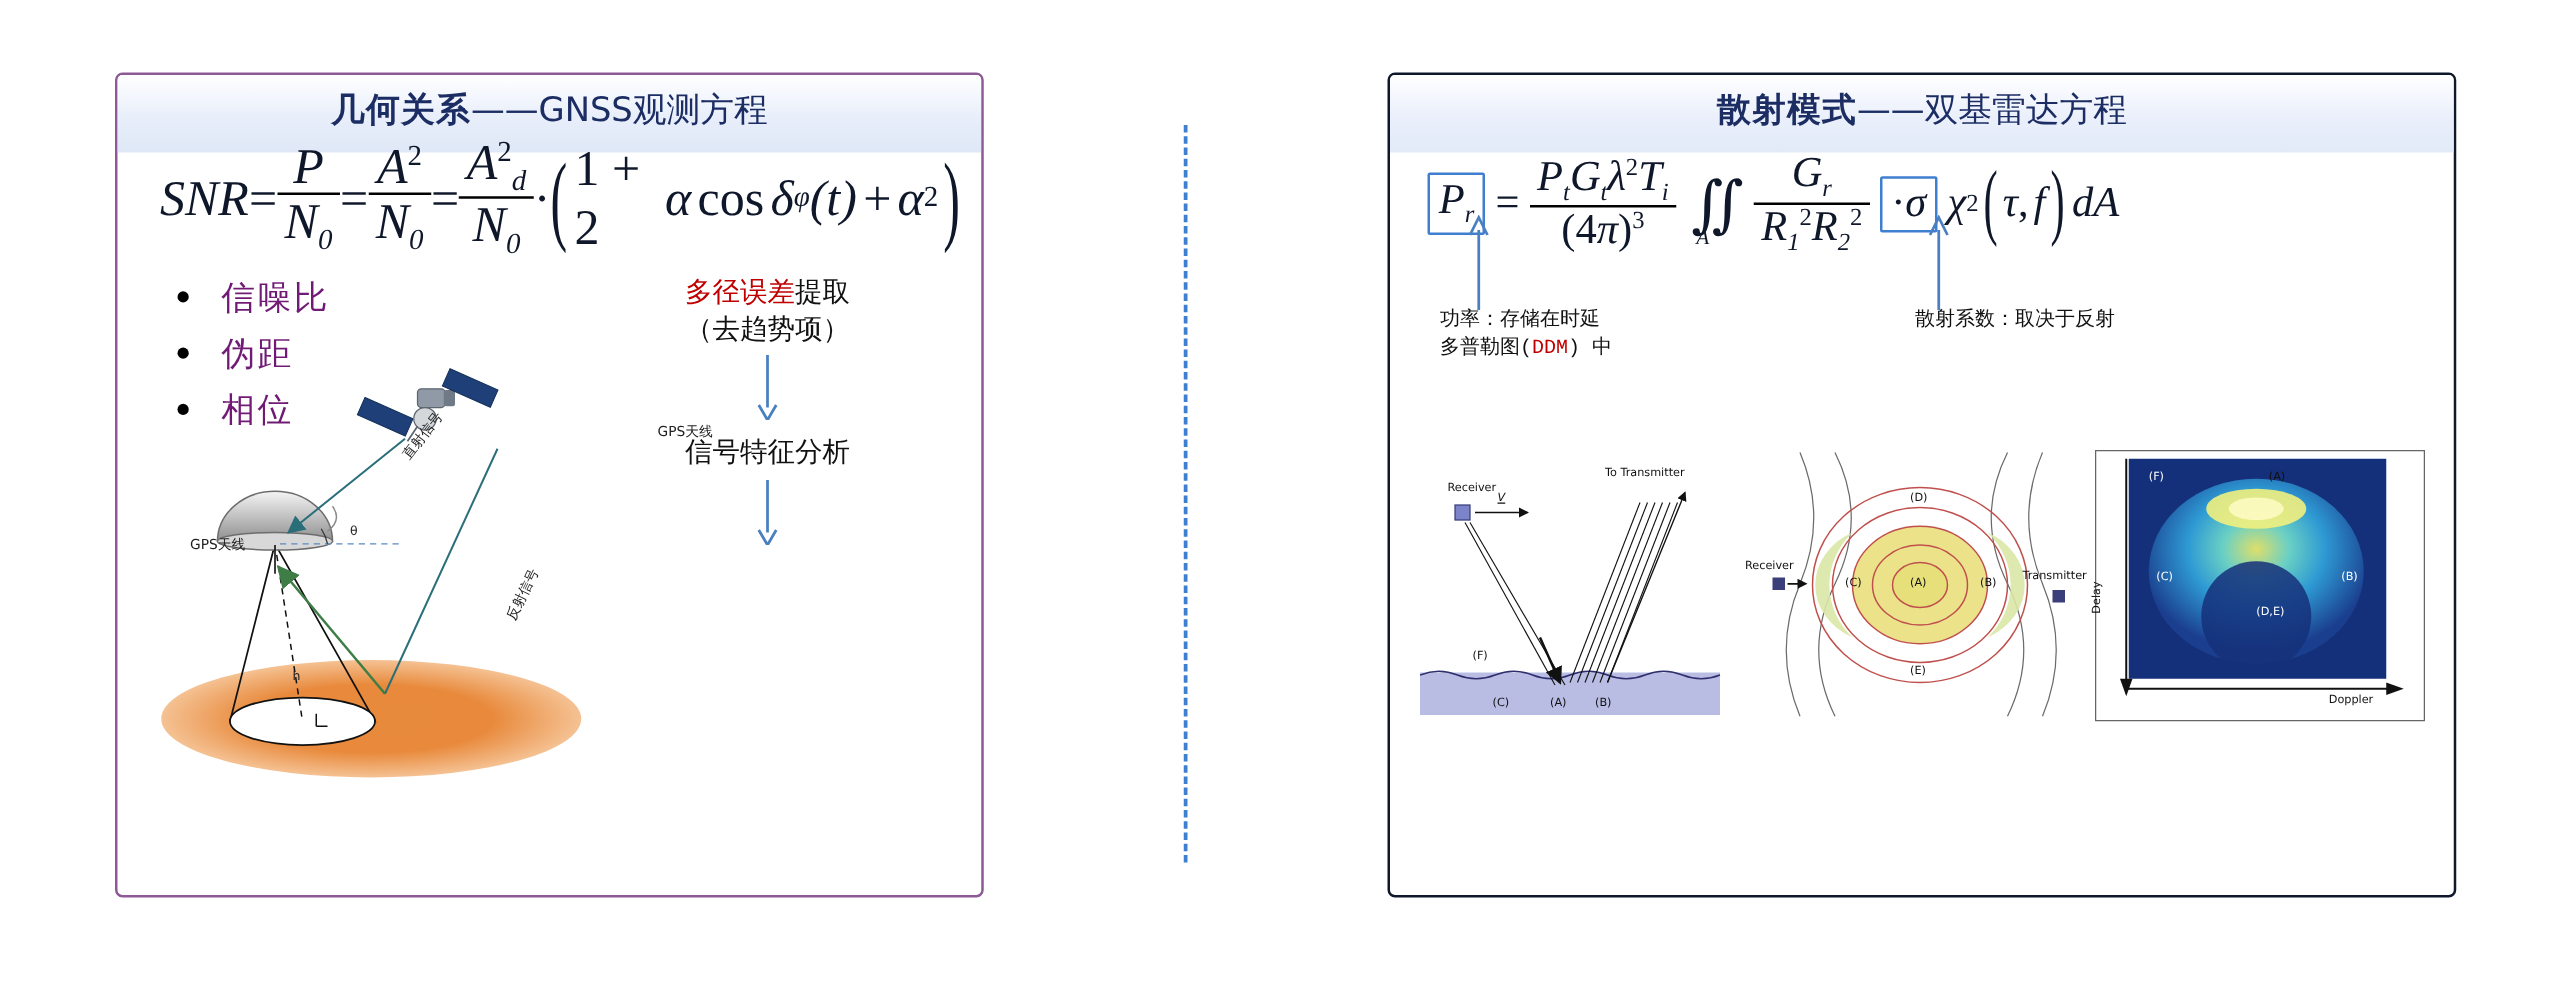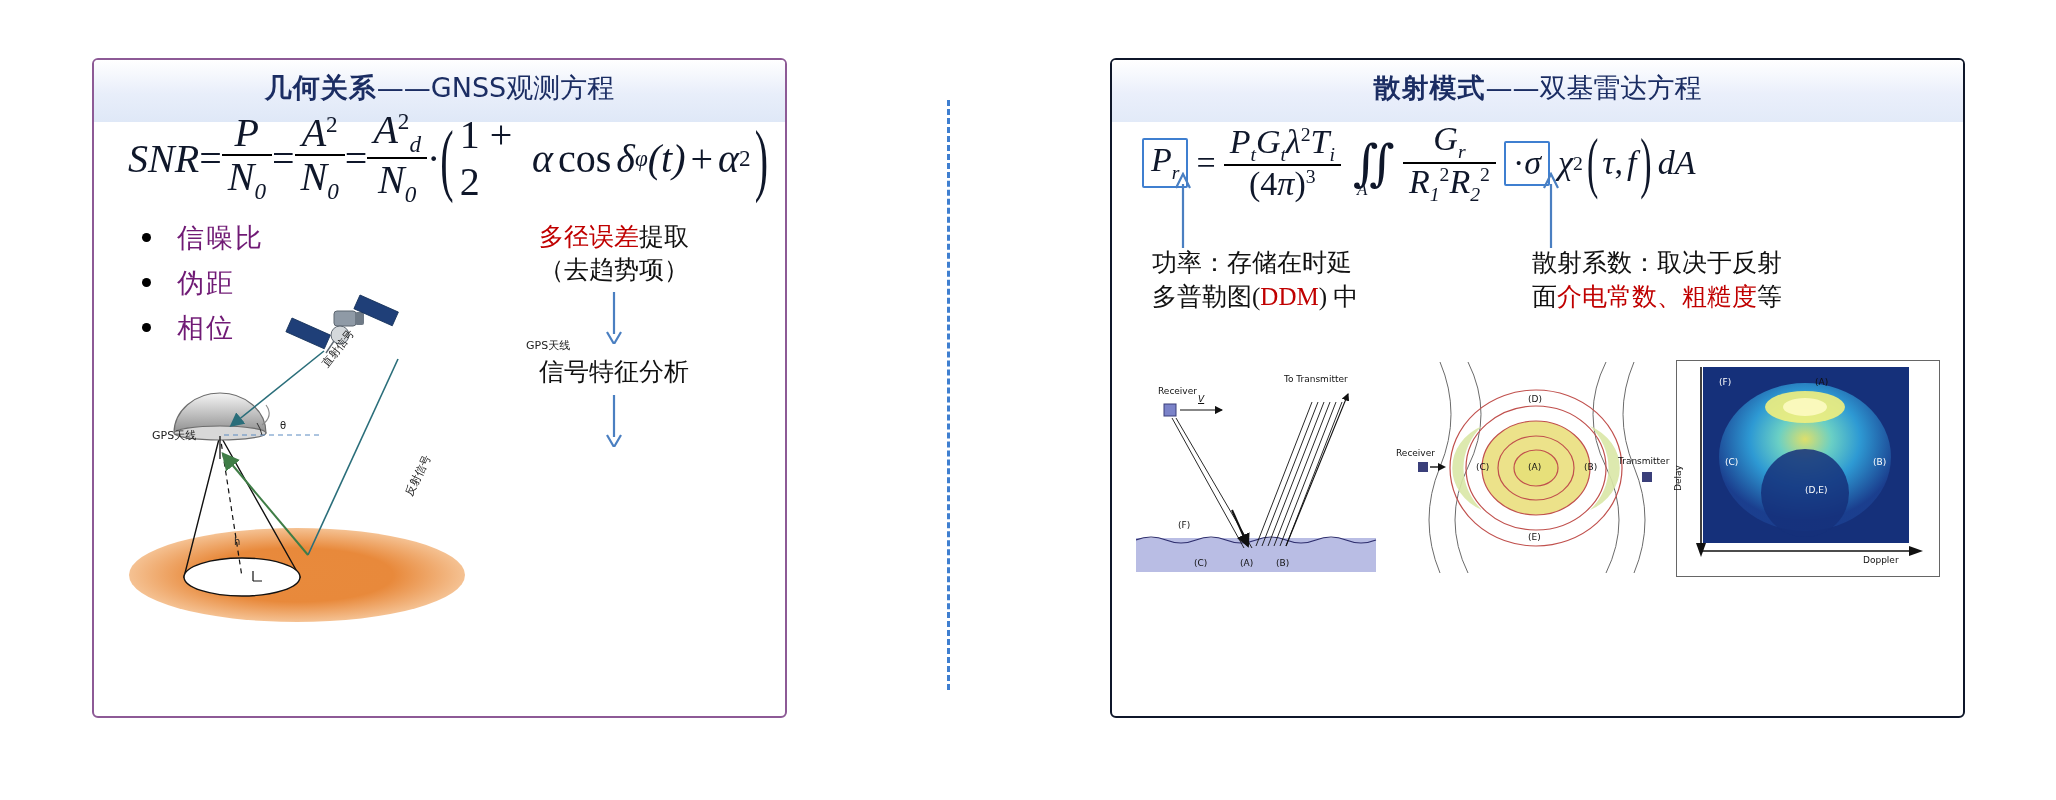--- a/index.html
+++ b/index.html
@@ -42,34 +42,34 @@
     font-size:40px;display:flex;align-items:center;justify-content:flex-start;}
 
   
   #bullets{position:absolute;left:48px;top:155px;width:260px;}
   .bullet-row{display:flex;align-items:center;height:45px;}
   .bullet-dot{width:9px;height:9px;border-radius:50%;background:#000;margin-right:26px;flex:none;}
   .bullet-label{font-family:Liberation Serif, serif;font-size:27px;color:#701a75;letter-spacing:2px;}
 
   
   #flow{position:absolute;left:370px;top:160px;width:300px;text-align:center;}
-  .flow-text{font-family:Liberation Sans, sans-serif;font-size:25px;line-height:1.30;white-space:nowrap;}
+  .flow-text{font-family:Liberation Serif, serif;font-size:22px;line-height:1.30;white-space:nowrap;}
   .red{color:#c00000;}
   .blk{color:#111;}
   .arrow-v{margin:7px auto;width:22px;height:52px;}
 
   
   #gps-diagram{position:absolute;left:18px;top:195px;width:360px;height:400px;}
 
   
   #formula-right{position:absolute;left:30px;top:48px;width:800px;height:110px;font-size:34px;
     display:flex;align-items:center;}
   .boxed{border:2px solid #3f7fd0;padding:1px 7px 2px 7px;display:inline-block;border-radius:2px;}
 
-  .annot{position:absolute;font-family:Liberation Serif, serif;font-size:25px;line-height:1.35;color:#111;white-space:nowrap;}
+  .annot{position:absolute;font-family:Liberation Mono, monospace;font-size:16px;line-height:1.35;color:#111;white-space:nowrap;}
   #annot-power{left:40px;top:186px;}
   #annot-sigma{left:420px;top:186px;}
 
   .uparrow{position:absolute;}
 
   
   #figs{position:absolute;left:24px;top:300px;width:806px;height:215px;display:flex;gap:10px;}
   .fig{position:relative;height:215px;background:#fff;}
   #fig-a{width:250px;}
   #fig-b{width:270px;}
@@ -265,21 +265,20 @@
       <path d="M4,16 L11,2 L18,16" fill="none" stroke="#4a7fc1" stroke-width="2.2"></path>
     </svg>
 
     <div class="annot" id="annot-power">
       <div>功率：存储在时延</div>
       <div><span>多普勒图(</span><span class="red">DDM</span><span>) 中</span></div>
     </div>
 
     <div class="annot" id="annot-sigma">
       <div>散射系数：取决于反射</div>
-      <div><span>面</span><span class="red">介电常数、粗糙度</span><span>等</span></div>
     </div>
 
     <div id="figs">
 
       <div class="fig" id="fig-a">
         <svg width="250" height="215" viewBox="0 0 250 215">
           <defs>
             <marker id="fa-ar" markerWidth="7" markerHeight="7" refX="6" refY="3.5" orient="auto">
               <path d="M0,0 L7,3.5 L0,7 z" fill="#111"></path>
             </marker>

